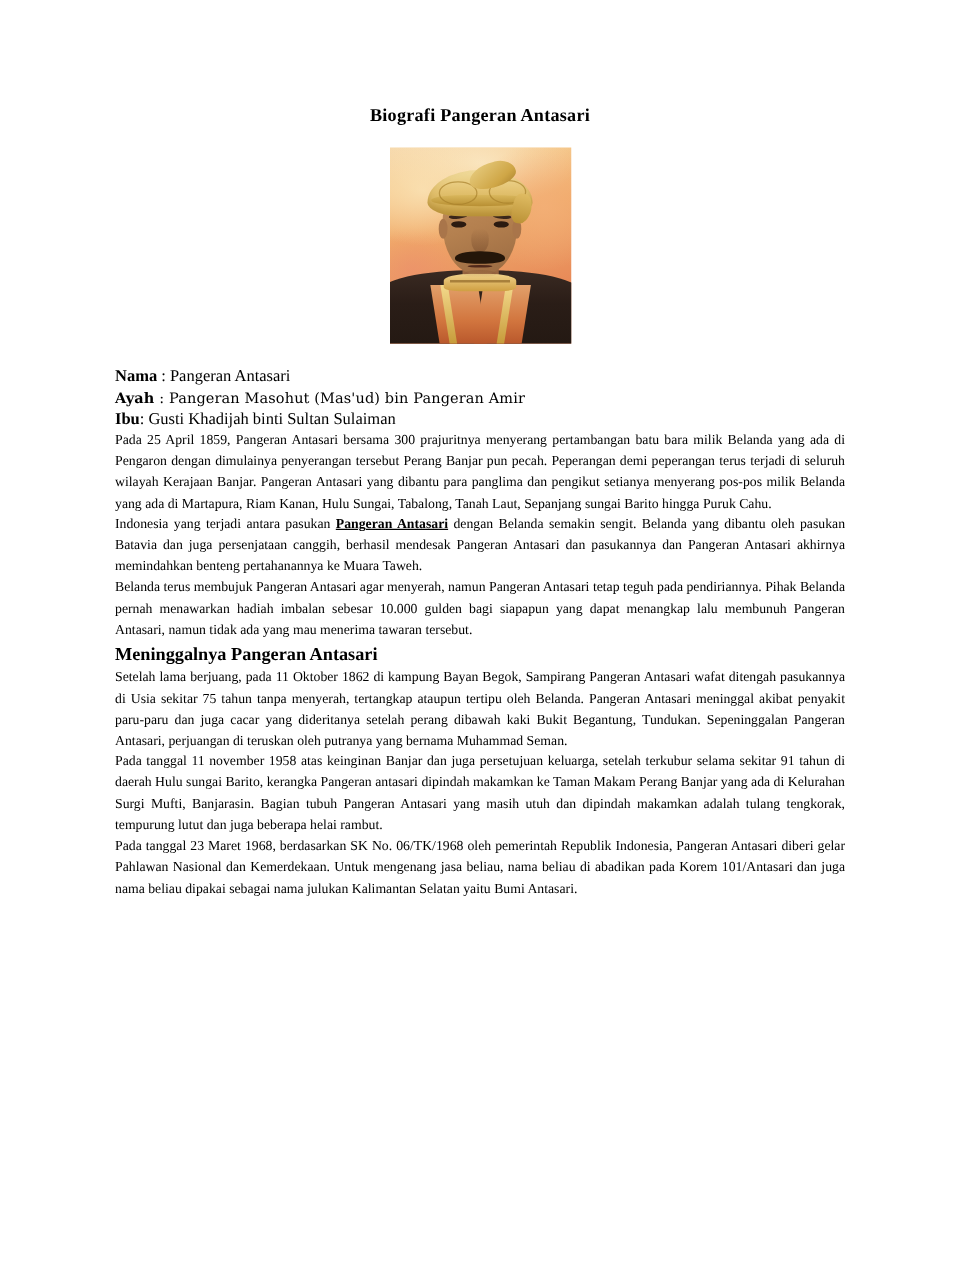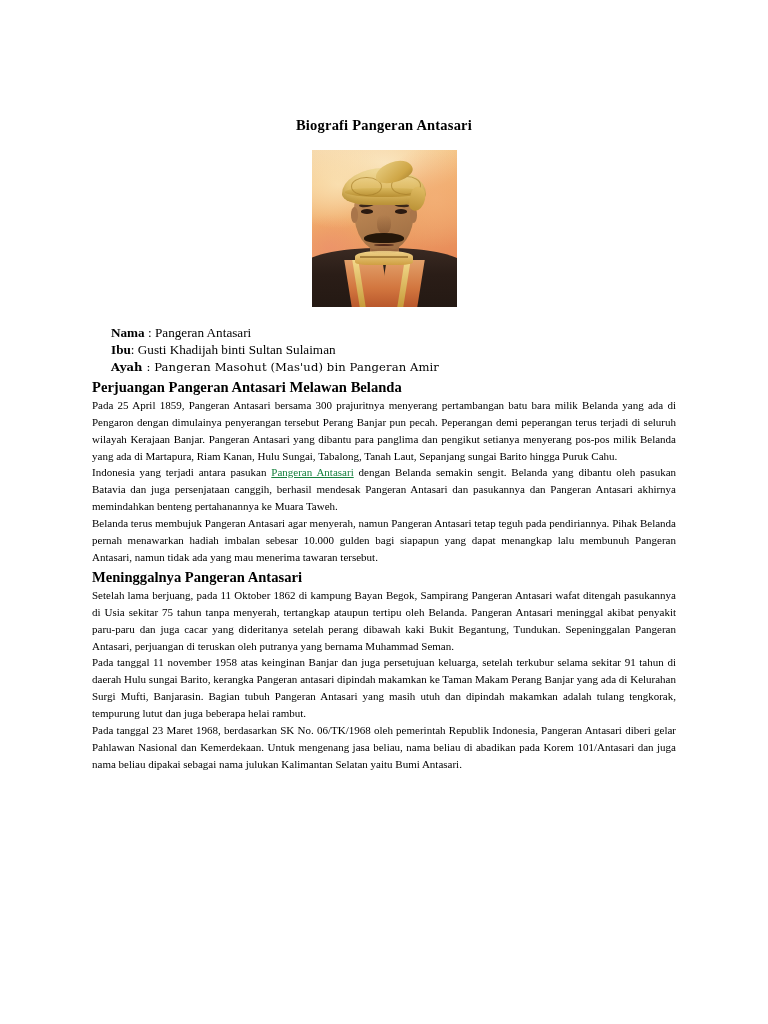--- a/index.html
+++ b/index.html
@@ -22,21 +22,21 @@
     left: 92px;
     top: 0;
     width: 584px;
   }
   .doc-title {
     text-align: center;
     font-weight: bold;
     font-size: 14.5px;
     letter-spacing: 0.2px;
     margin: 0;
-    padding-top: 117px;
+    padding-top: 85px;
     line-height: 1.2;
   }
   .portrait-wrap {
     display: flex;
     justify-content: center;
     margin-top: 16px;
   }
   .portrait {
     width: 145px;
     height: 157px;
@@ -227,21 +227,20 @@
     height: 15%;
     background: linear-gradient(180deg,#dfbb62,#bb9236);
     border-radius: 40% 50% 60% 40%;
     transform: rotate(12deg);
   }
 
   .info-block {
     margin-top: 18px;
     font-size: 13.2px;
     line-height: 16.8px;
-    margin-left: 19px;
   }
   .info-line b { font-weight: bold; }
   .info-line.alt {
     font-family: "DejaVu Serif", "Liberation Serif", serif;
     font-size: 11.6px;
     letter-spacing: .1px;
   }
   h2.section {
     font-weight: bold;
     font-size: 14.6px;
@@ -250,22 +249,22 @@
   }
   p.body {
     margin: 0;
     font-size: 11px;
     line-height: 16.9px;
     text-align: justify;
     text-justify: inter-word;
     hyphens: none;
   }
   a.inline-link {
-    color: #15803d;
-    font-weight: normal;
+    color: #000000;
+    font-weight: bold;
     text-decoration: underline;
   }
 </style>
 </head>
 <body>
 
 <div class="page">
   <div class="content">
 
     <h1 class="doc-title">Biografi Pangeran Antasari</h1>
@@ -295,25 +294,24 @@
         <div class="turban-band"></div>
         <div class="turban-swirl-1"></div>
         <div class="turban-swirl-2"></div>
         <div class="turban-tail"></div>
         <div class="turban-knot"></div>
       </div>
     </div>
 
     <div class="info-block">
       <div class="info-line"><b>Nama</b><span> : Pangeran Antasari</span></div>
+      <div class="info-line alt"><b>Ayah</b><span> : Pangeran Masohut (Mas'ud) bin Pangeran Amir</span></div>
       <div class="info-line"><b>Ibu</b><span>: Gusti Khadijah binti Sultan Sulaiman</span></div>
-      <div class="info-line alt"><b>Ayah</b><span> : Pangeran Masohut (Mas'ud) bin Pangeran Amir</span></div>
     </div>
 
-    <h2 class="section">Perjuangan Pangeran Antasari Melawan Belanda</h2>
     <p class="body">Pada 25 April 1859, Pangeran Antasari bersama 300 prajuritnya menyerang pertambangan batu bara milik Belanda yang ada di Pengaron dengan dimulainya penyerangan tersebut Perang Banjar pun pecah. Peperangan demi peperangan terus terjadi di seluruh wilayah Kerajaan Banjar. Pangeran Antasari yang dibantu para panglima dan pengikut setianya menyerang pos-pos milik Belanda yang ada di Martapura, Riam Kanan, Hulu Sungai, Tabalong, Tanah Laut, Sepanjang sungai Barito hingga Puruk Cahu.</p>
     <p class="body"><span>Indonesia yang terjadi antara pasukan </span><a class="inline-link" href="#">Pangeran Antasari</a><span> dengan Belanda semakin sengit. Belanda yang dibantu oleh pasukan Batavia dan juga persenjataan canggih, berhasil mendesak Pangeran Antasari dan pasukannya dan Pangeran Antasari akhirnya memindahkan benteng pertahanannya ke Muara Taweh.</span></p>
     <p class="body">Belanda terus membujuk Pangeran Antasari agar menyerah, namun Pangeran Antasari tetap teguh pada pendiriannya. Pihak Belanda pernah menawarkan hadiah imbalan sebesar 10.000 gulden bagi siapapun yang dapat menangkap lalu membunuh Pangeran Antasari, namun tidak ada yang mau menerima tawaran tersebut.</p>
 
     <h2 class="section">Meninggalnya Pangeran Antasari</h2>
     <p class="body">Setelah lama berjuang, pada 11 Oktober 1862 di kampung Bayan Begok, Sampirang Pangeran Antasari wafat ditengah pasukannya di Usia sekitar 75 tahun tanpa menyerah, tertangkap ataupun tertipu oleh Belanda. Pangeran Antasari meninggal akibat penyakit paru-paru dan juga cacar yang dideritanya setelah perang dibawah kaki Bukit Begantung, Tundukan. Sepeninggalan Pangeran Antasari, perjuangan di teruskan oleh putranya yang bernama Muhammad Seman.</p>
     <p class="body">Pada tanggal 11 november 1958 atas keinginan Banjar dan juga persetujuan keluarga, setelah terkubur selama sekitar 91 tahun di daerah Hulu sungai Barito, kerangka Pangeran antasari dipindah makamkan ke Taman Makam Perang Banjar yang ada di Kelurahan Surgi Mufti, Banjarasin. Bagian tubuh Pangeran Antasari yang masih utuh dan dipindah makamkan adalah tulang tengkorak, tempurung lutut dan juga beberapa helai rambut.</p>
 
     <p class="body">Pada tanggal 23 Maret 1968, berdasarkan SK No. 06/TK/1968 oleh pemerintah Republik Indonesia, Pangeran Antasari diberi gelar Pahlawan Nasional dan Kemerdekaan. Untuk mengenang jasa beliau, nama beliau di abadikan pada Korem 101/Antasari dan juga nama beliau dipakai sebagai nama julukan Kalimantan Selatan yaitu Bumi Antasari.</p>
 

